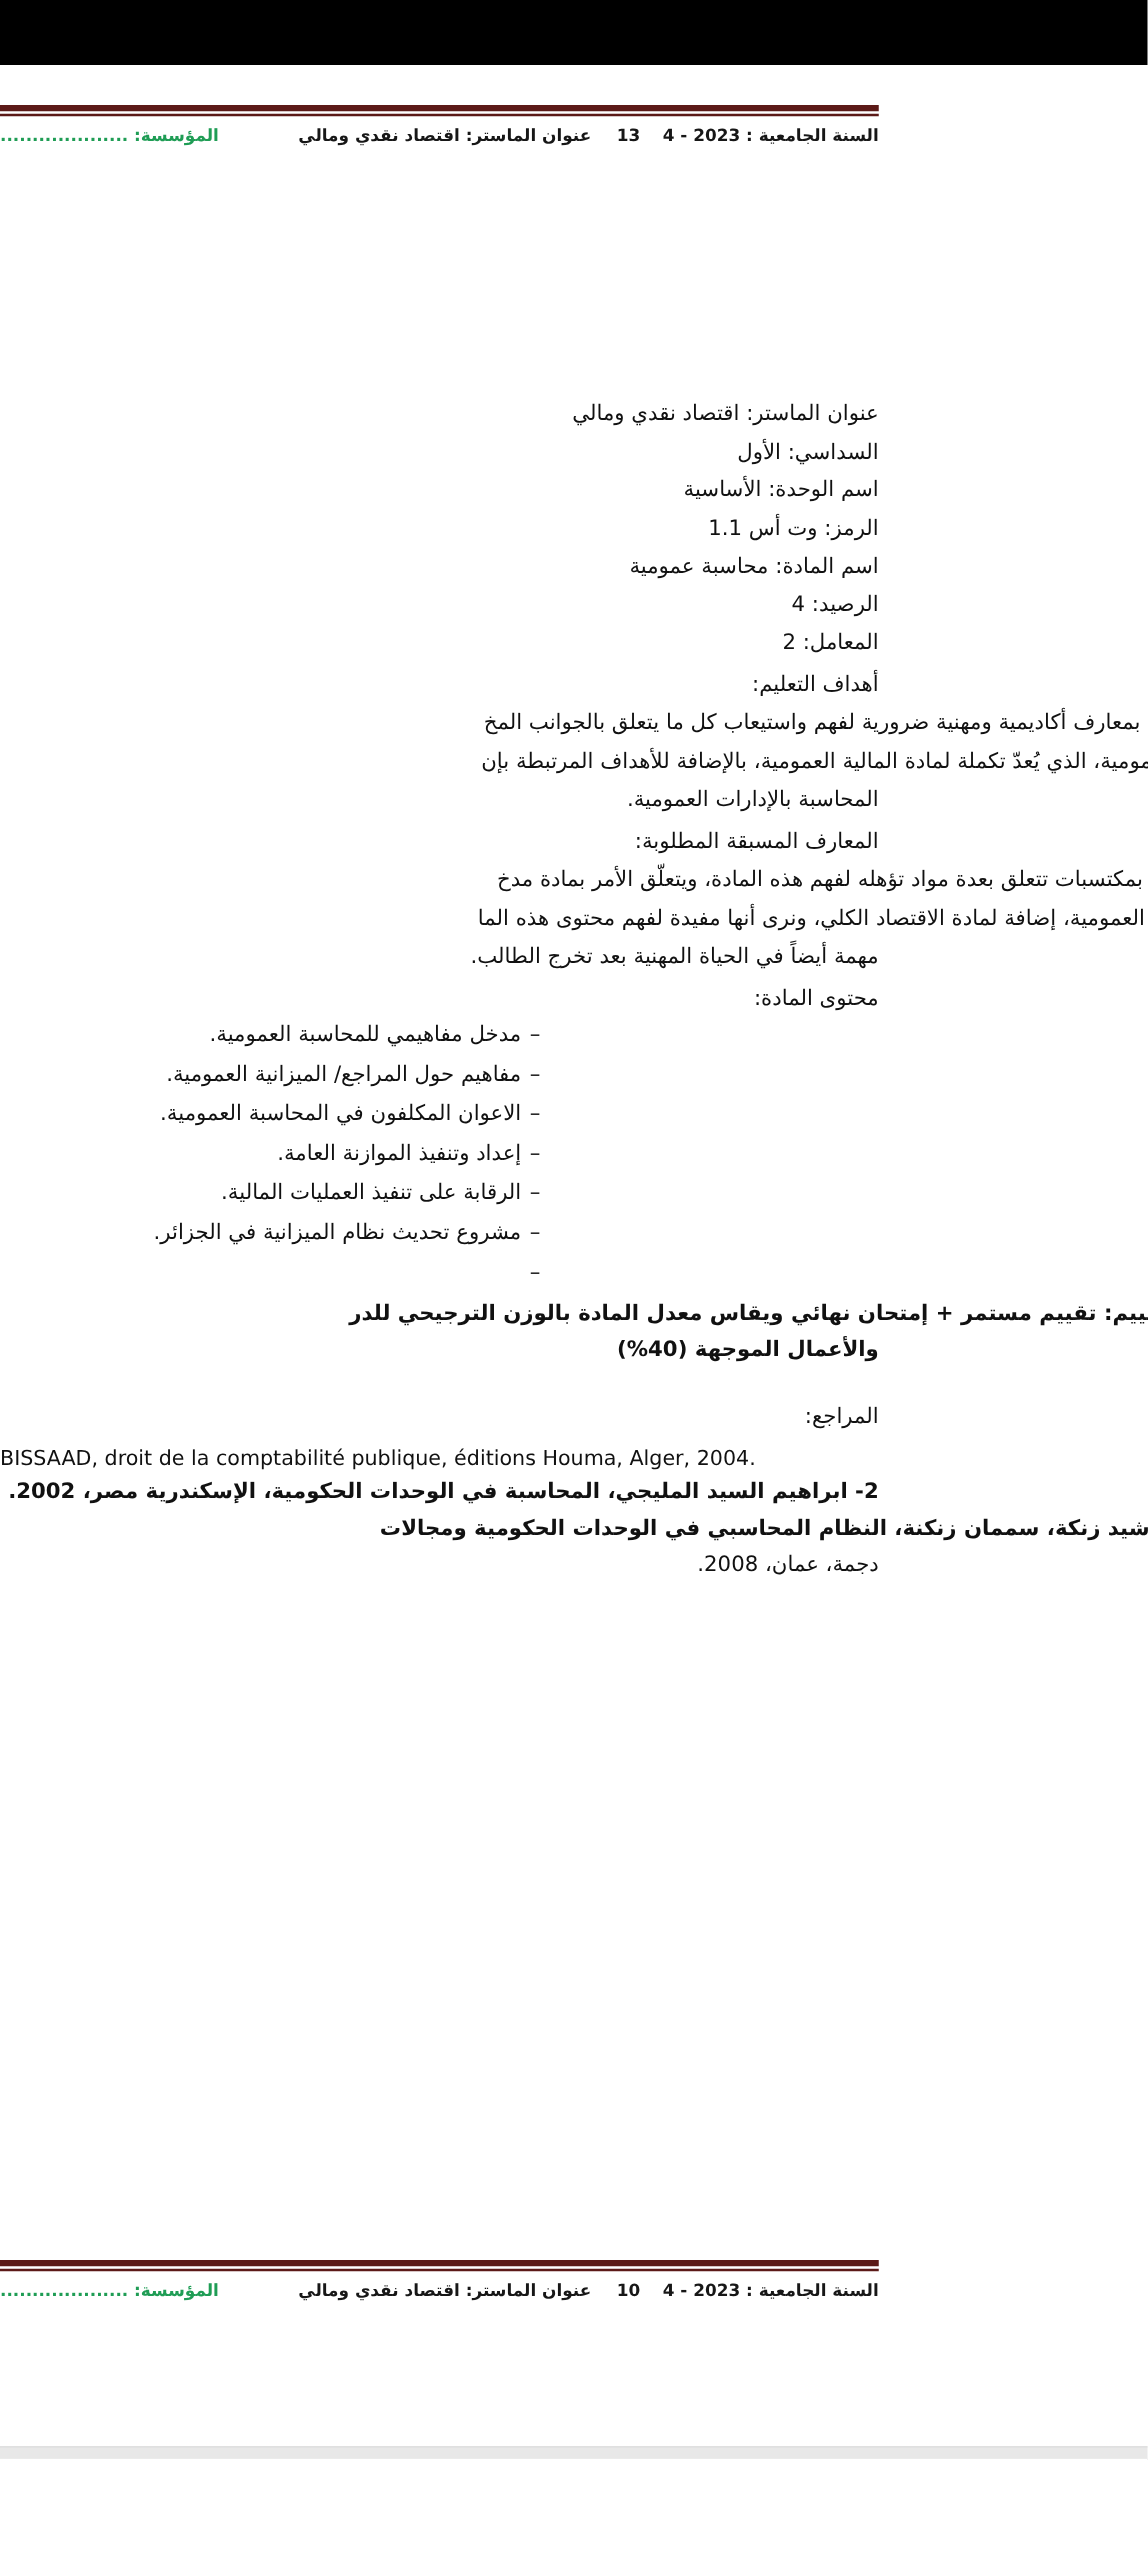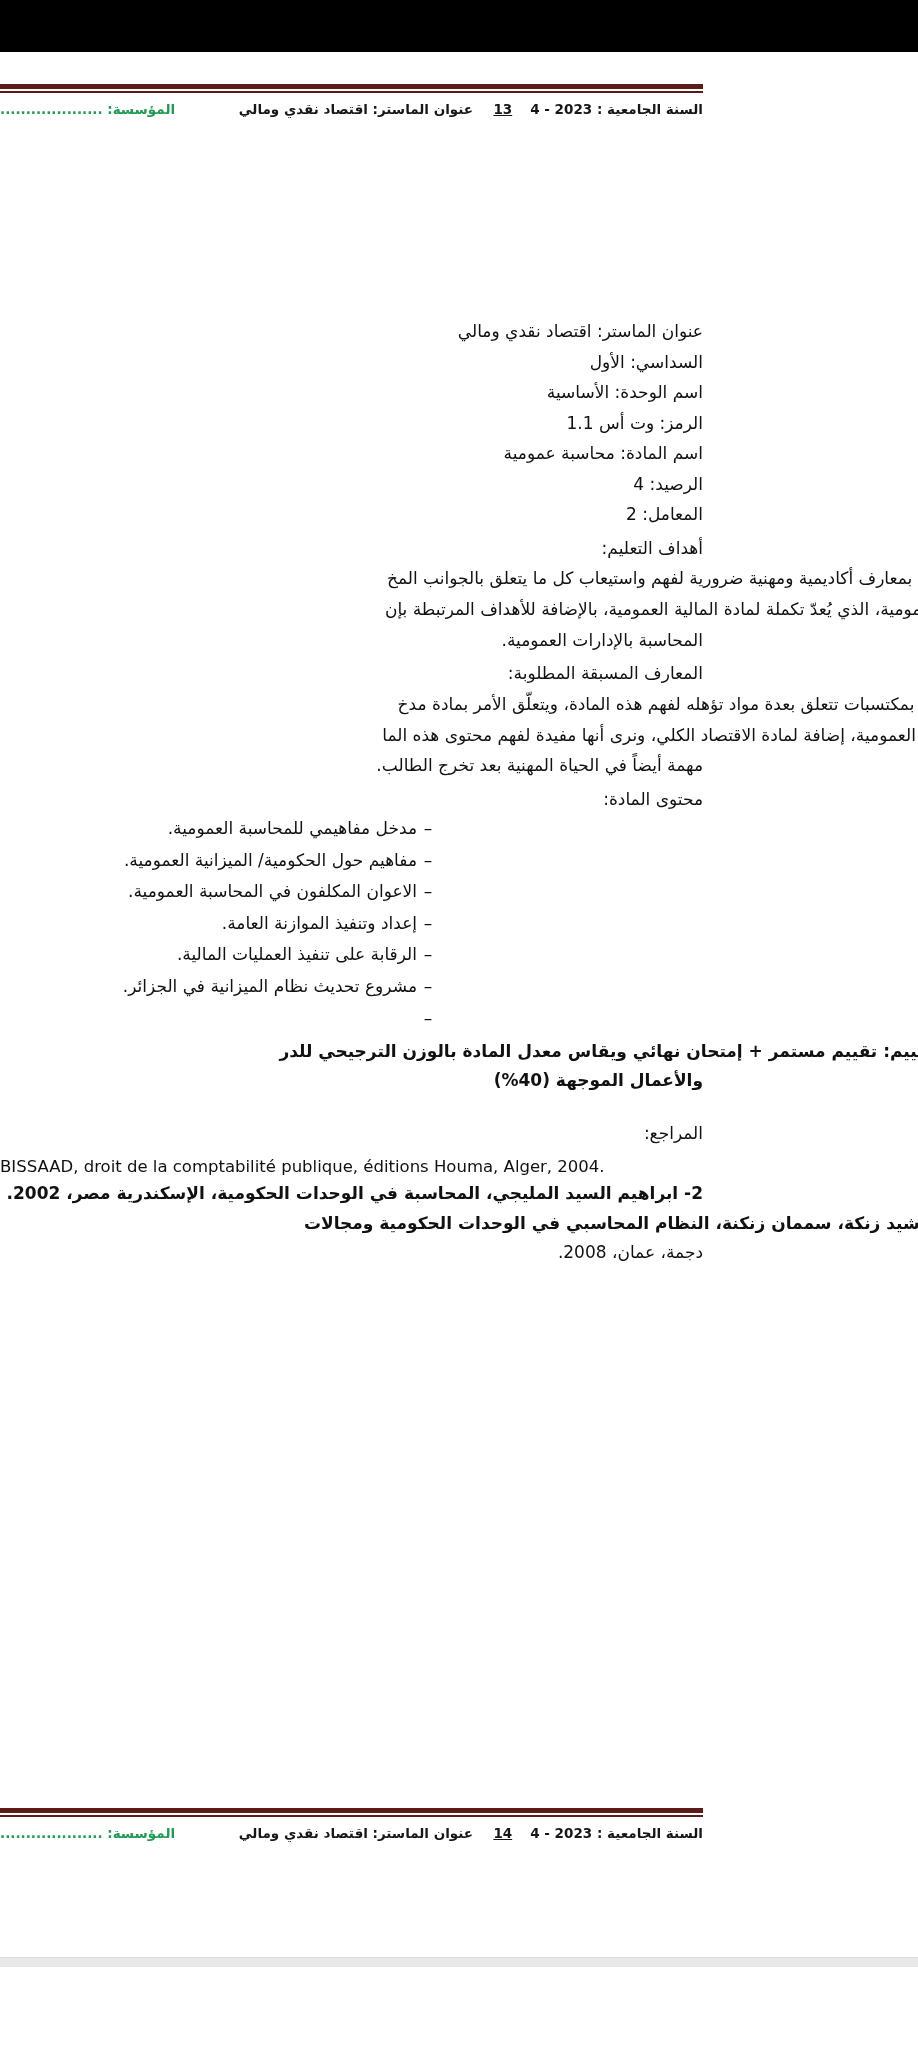--- a/index.html
+++ b/index.html
@@ -88,21 +88,21 @@
     color: #1f9d55;
     font-weight: bold;
     margin-right: 6px;
     letter-spacing: 0.5px;
     text-align: center;
   }
   .rh-spacer-a { width: 96px; }
   .rh-spacer-b { width: 34px; }
   .rh-spacer-c { width: 30px; }
   .rh-title { }
-  .rh-page { font-weight: bold; text-decoration: underline; }
+  .rh-page { font-weight: bold; }
   .rh-year { }
 
   
   .content {
     position: absolute;
     top: 266px;
     left: 0;
     width: 703px;
     direction: rtl;
     text-align: right;
@@ -249,21 +249,21 @@
 
       <div class="line heading">محتوى المادة:</div>
 
       <ul class="dash-list">
         <li>
           <span class="dash">–</span>
           <span class="txt">مدخل مفاهيمي للمحاسبة العمومية.</span>
         </li>
         <li>
           <span class="dash">–</span>
-          <span class="txt">مفاهيم حول الحكومية/ الميزانية العمومية.</span>
+          <span class="txt">مفاهيم حول المراجع/ الميزانية العمومية.</span>
         </li>
         <li>
           <span class="dash">–</span>
           <span class="txt">الاعوان المكلفون في المحاسبة العمومية.</span>
         </li>
         <li>
           <span class="dash">–</span>
           <span class="txt">إعداد وتنفيذ الموازنة العامة.</span>
         </li>
         <li>
@@ -296,21 +296,21 @@
     <div class="rule-band" style="top:1756px;">
       <div class="rule-thick"></div>
       <div class="rule-thin"></div>
     </div>
 
     <div class="running-row" style="top:1768px;">
       <span class="rh-institution">المؤسسة: ....................</span>
       <span class="rh-spacer-a"></span>
       <span class="rh-title">عنوان الماستر: اقتصاد نقدي ومالي</span>
       <span class="rh-spacer-b"></span>
-      <span class="rh-page">14</span>
+      <span class="rh-page">10</span>
       <span class="rh-spacer-c"></span>
       <span class="rh-year">السنة الجامعية : 2023 - 4</span>
     </div>
 
   </div>
 
   <div class="page-gap"></div>
   <div class="page-sheet-next"></div>
 
 </div>

